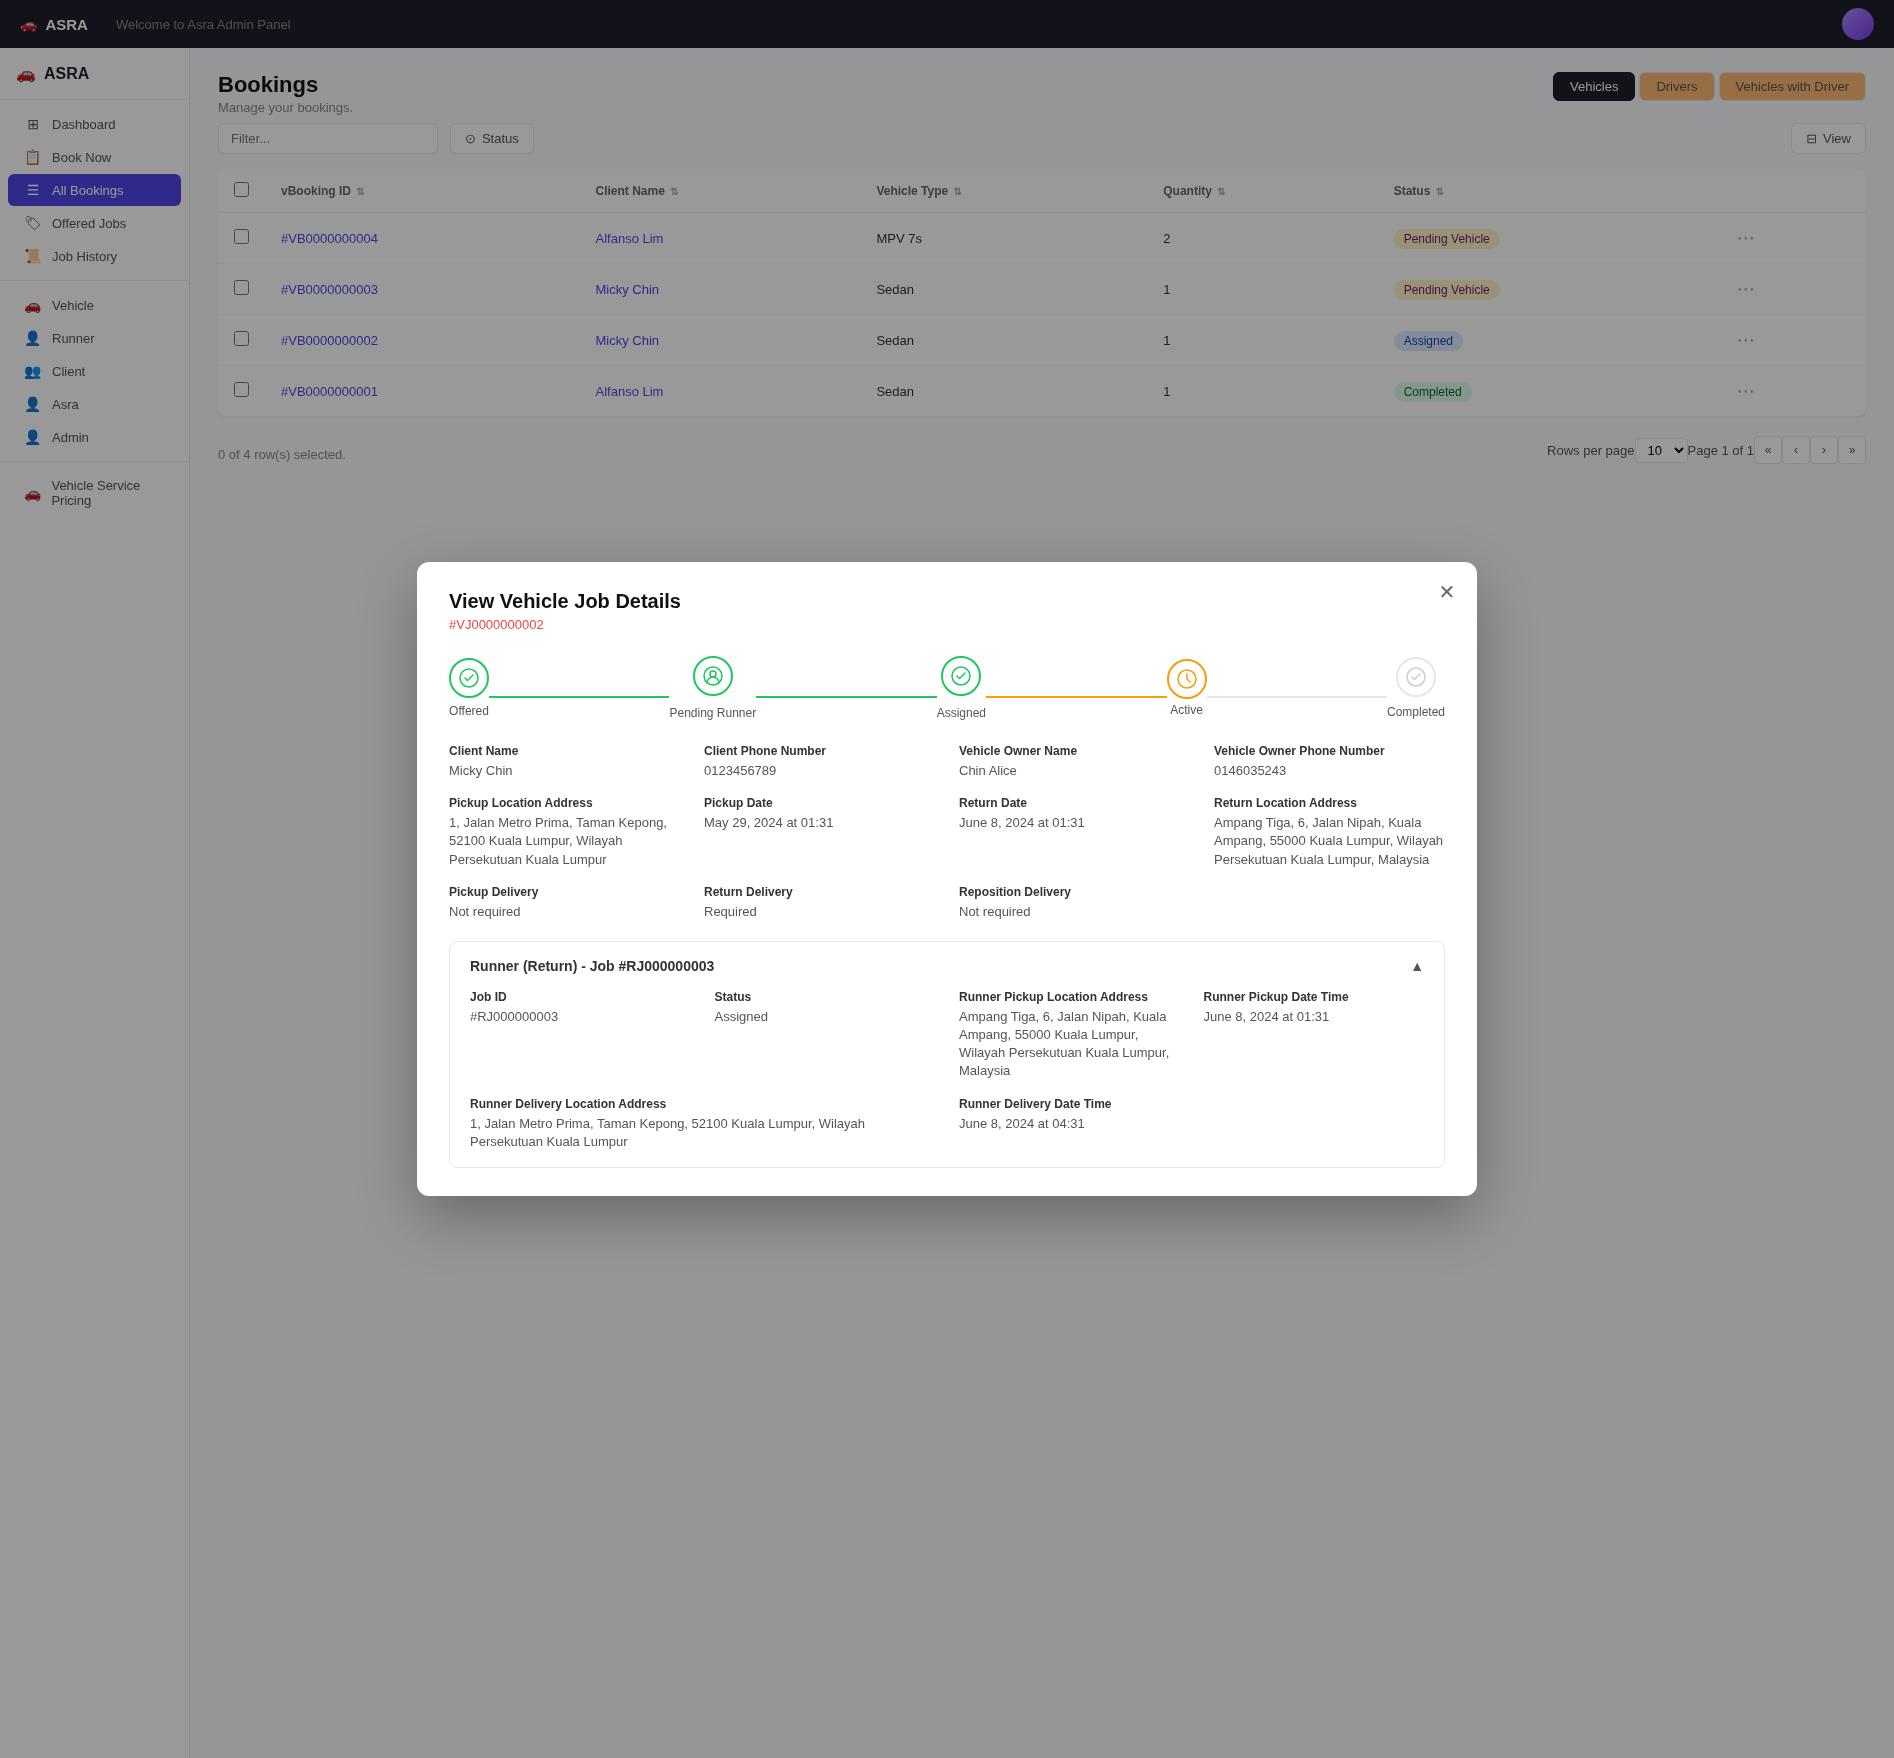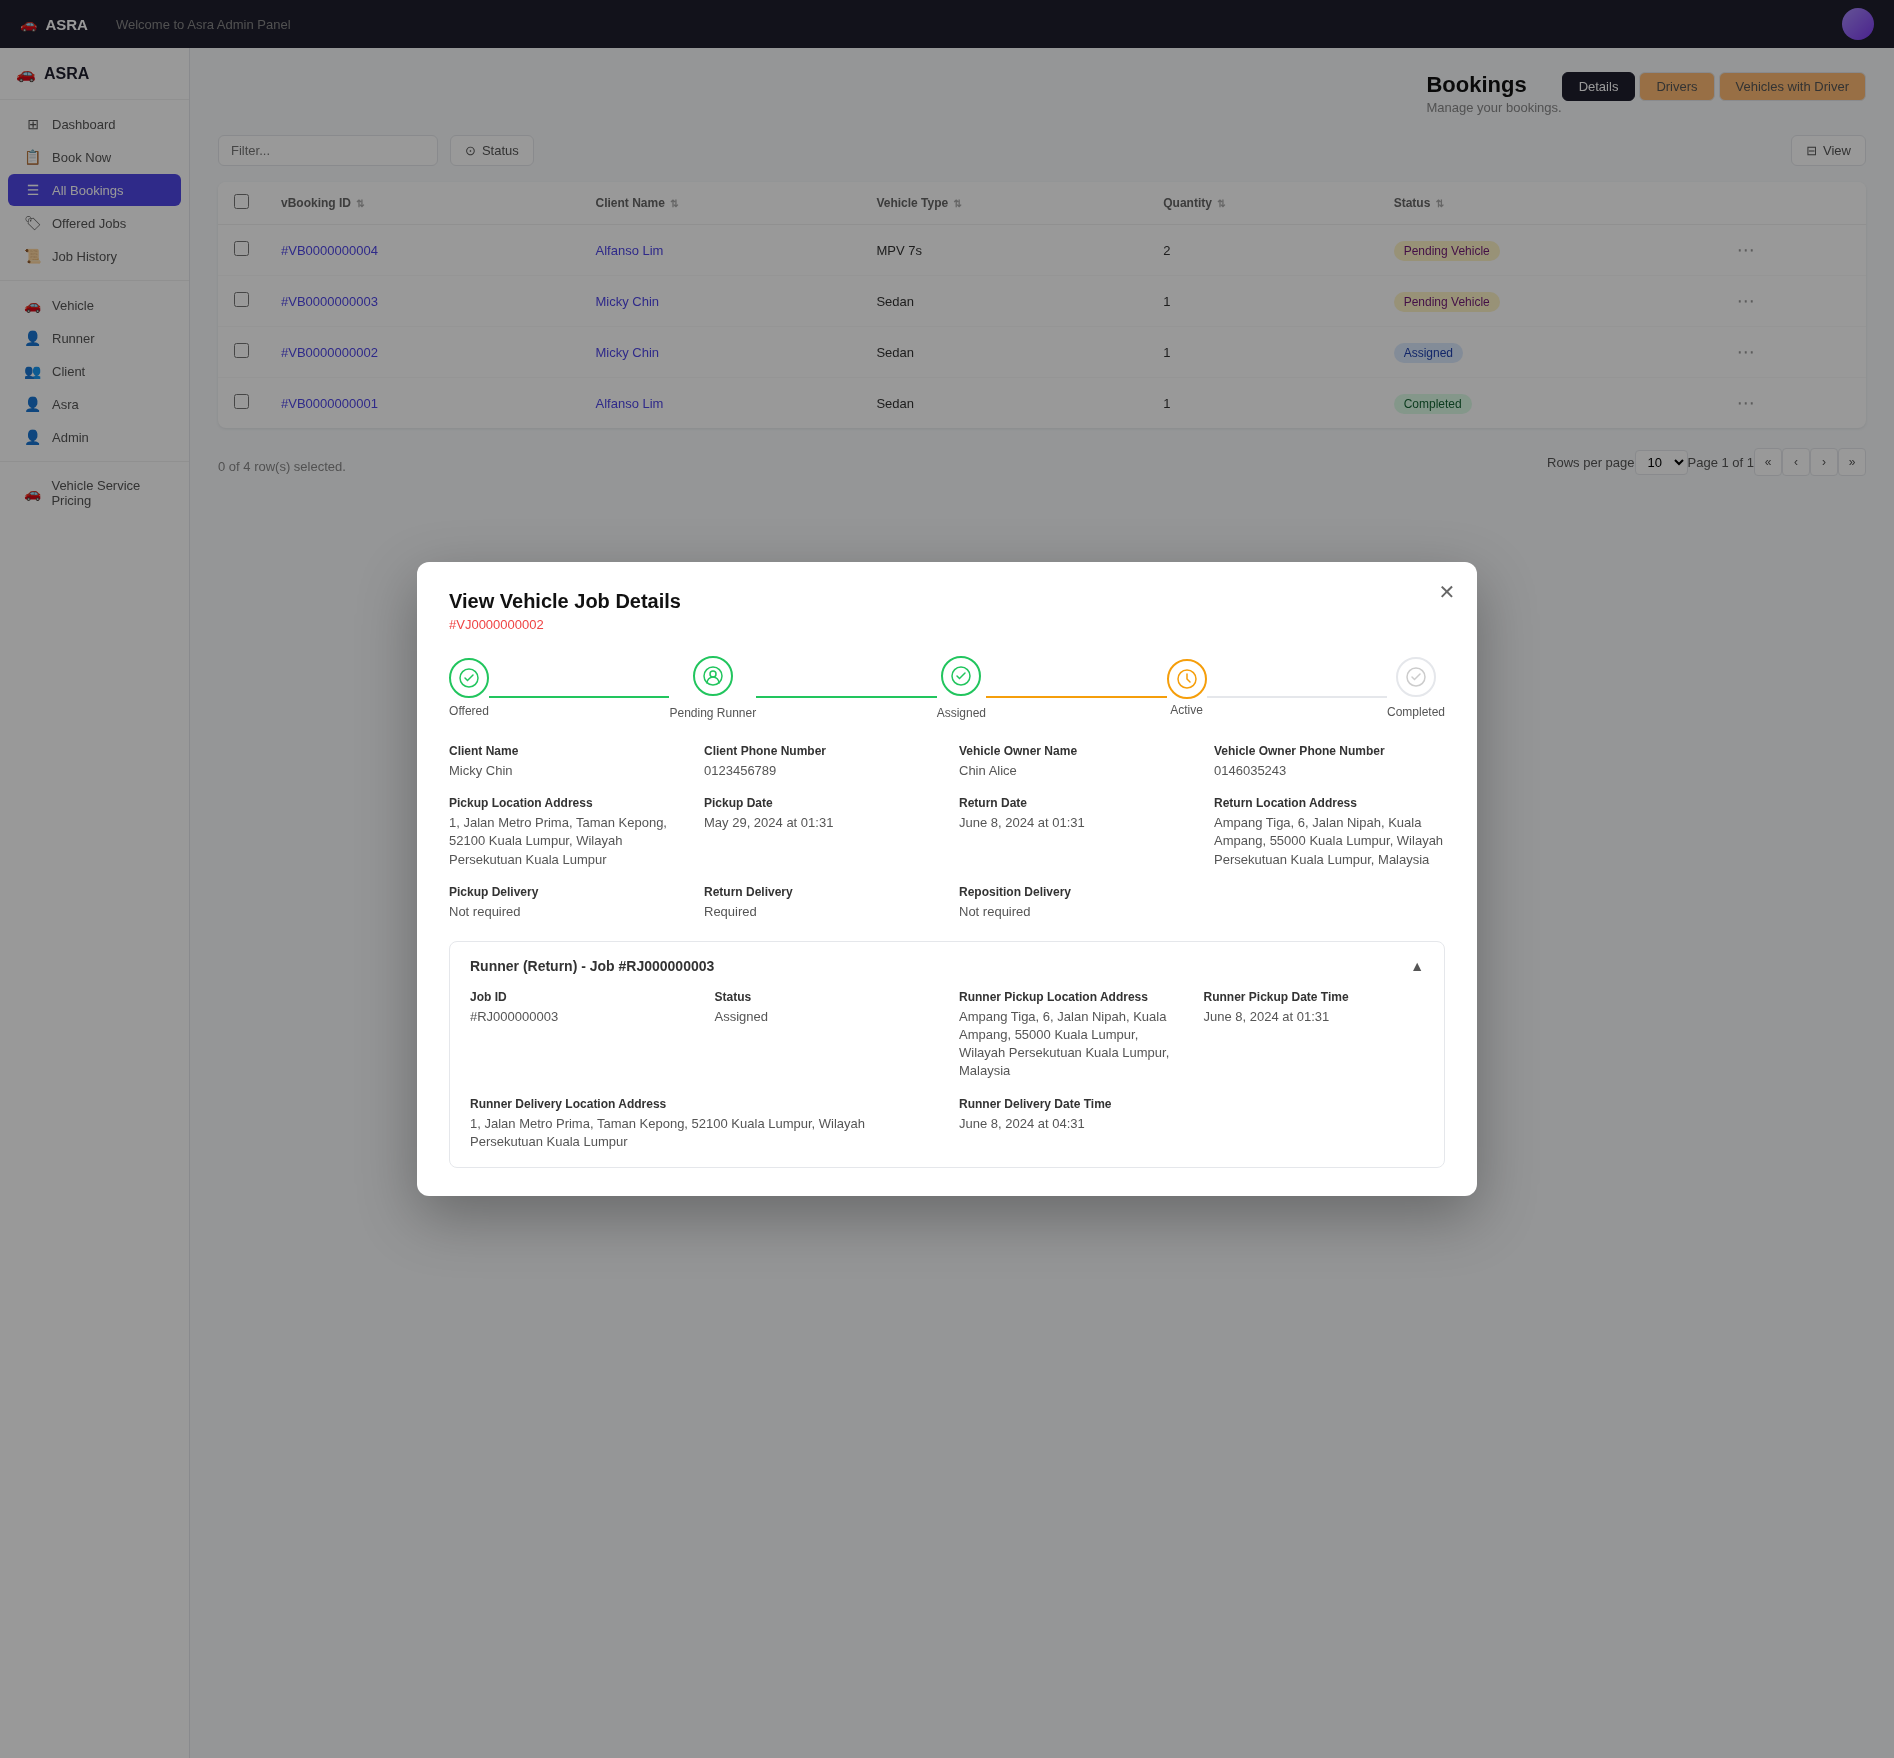--- a/index.html
+++ b/index.html
@@ -79,21 +79,21 @@
       cursor: pointer; color: #555; font-size: 13px; border-radius: 6px; margin: 1px 8px;
     }
     .sidebar-item.active { background: #4f46e5; color: white; }
     .sidebar-item .icon { font-size: 14px; width: 18px; text-align: center; }
 
     
     .main-content {
       position: fixed; left: 190px; top: 48px; right: 0; bottom: 0;
       background: #f8fafc; padding: 24px 28px; overflow-y: auto; z-index: 2;
     }
-    .page-header { display: flex; justify-content: flex-end; align-items: flex-start; margin-bottom: 20px; }
+    .page-header { display: flex; justify-content: space-between; align-items: flex-start; margin-bottom: 8px; }
     .page-title { font-size: 22px; font-weight: 700; color: #111; }
     .page-subtitle { font-size: 13px; color: #888; margin-top: 2px; }
     .tab-group { display: flex; gap: 4px; }
     .tab-btn {
       padding: 6px 16px; border-radius: 6px; border: 1px solid #e5e7eb;
       background: #fdba74; cursor: pointer; font-size: 13px; color: #555;
     }
     .tab-btn.active { background: #1e1e2e; color: white; border-color: #1e1e2e; }
 
     
@@ -214,21 +214,21 @@
   </div>
 </div>
 
 <div class="main-content">
   <div class="page-header">
     <div>
       <div class="page-title">Bookings</div>
       <div class="page-subtitle">Manage your bookings.</div>
     </div>
     <div class="tab-group">
-      <button class="tab-btn active">Details</button>
+      <button class="tab-btn active">Vehicles</button>
       <button class="tab-btn">Drivers</button>
       <button class="tab-btn">Vehicles with Driver</button>
     </div>
   </div>
 
   <div class="table-toolbar">
     <input class="filter-input" type="text" placeholder="Filter..." style="">
     <button class="status-btn">
       <span>⊙</span>
       <span>Status</span>

